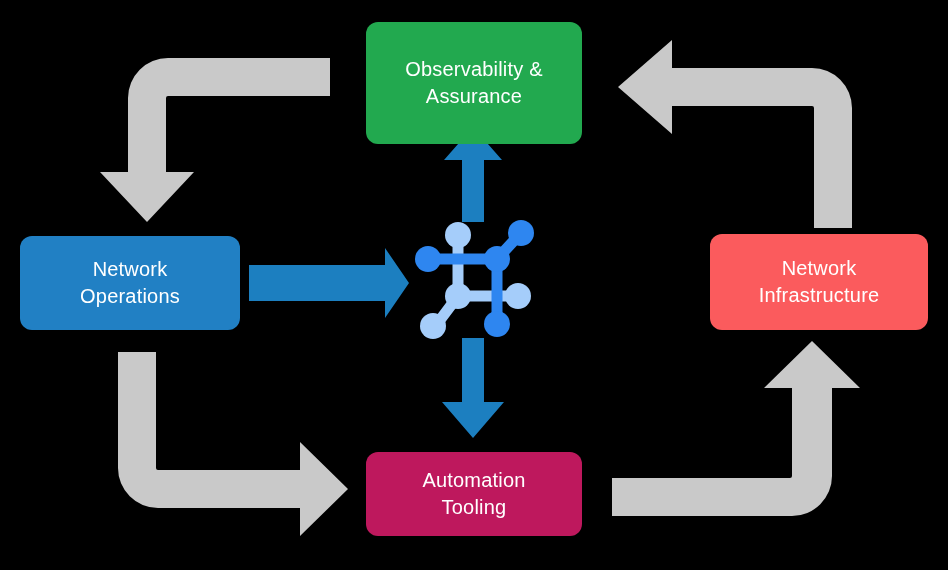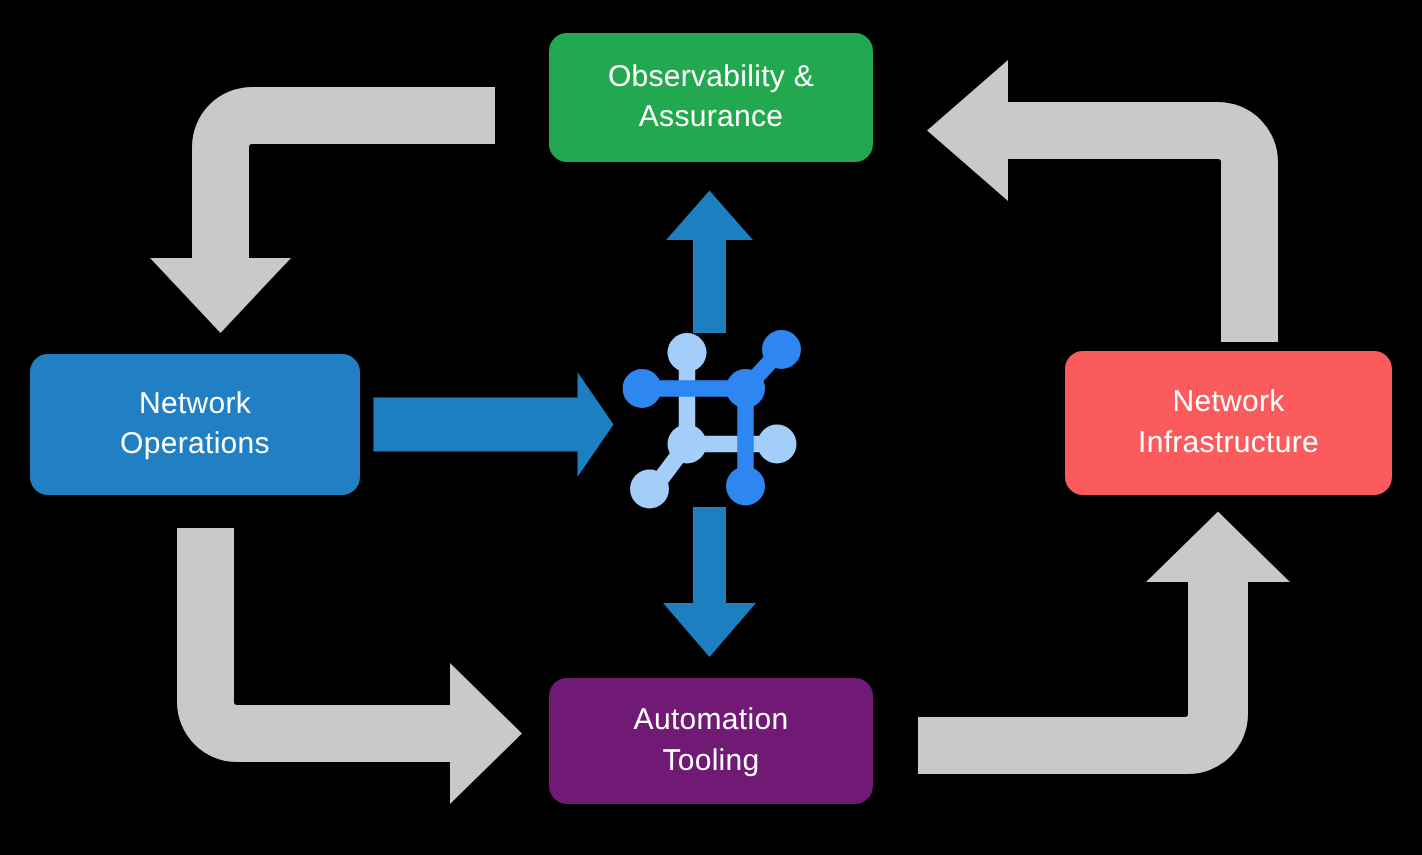--- a/index.html
+++ b/index.html
@@ -30,21 +30,21 @@
     font-weight: 400;
     letter-spacing: 0.2px;
     box-sizing: border-box;
     padding: 6px 10px;
   }
   .node-label {
     display: block;
     white-space: pre-line;
   }
   #box-observability {
-    left: 366px;  top: 22px;   width: 216px; height: 86px;
+    left: 366px;  top: 22px;   width: 216px; height: 122px;
   }
   #box-operations {
     left: 20px;   top: 236px;  width: 220px; height: 94px;
   }
   #box-infrastructure {
     left: 710px;  top: 234px;  width: 218px; height: 96px;
   }
   #box-automation {
     left: 366px;  top: 452px;  width: 216px; height: 84px;
   }
@@ -141,18 +141,18 @@
   <div class="node-box" id="box-operations" style="background:#2180c4;">
     <span class="node-label">Network
 Operations</span>
   </div>
 
   <div class="node-box" id="box-infrastructure" style="background:#fb5b5d;">
     <span class="node-label">Network
 Infrastructure</span>
   </div>
 
-  <div class="node-box" id="box-automation" style="background:#701a75;text-align:center;">
+  <div class="node-box" id="box-automation" style="background:#be185d;text-align:center;">
     <span class="node-label">Automation
 Tooling</span>
   </div>
 
 </div>
 
 </body></html>

